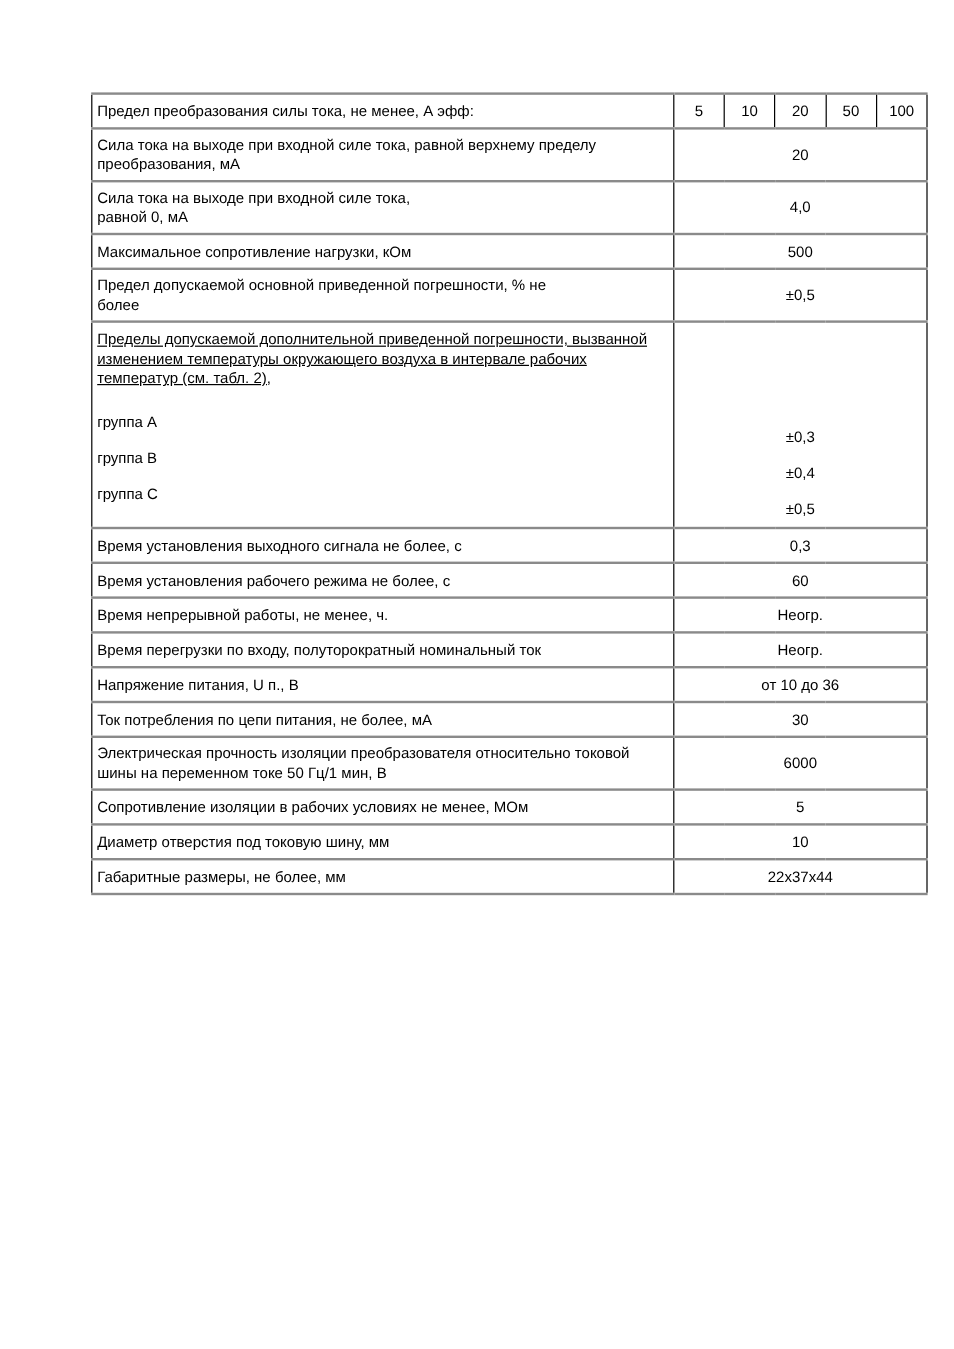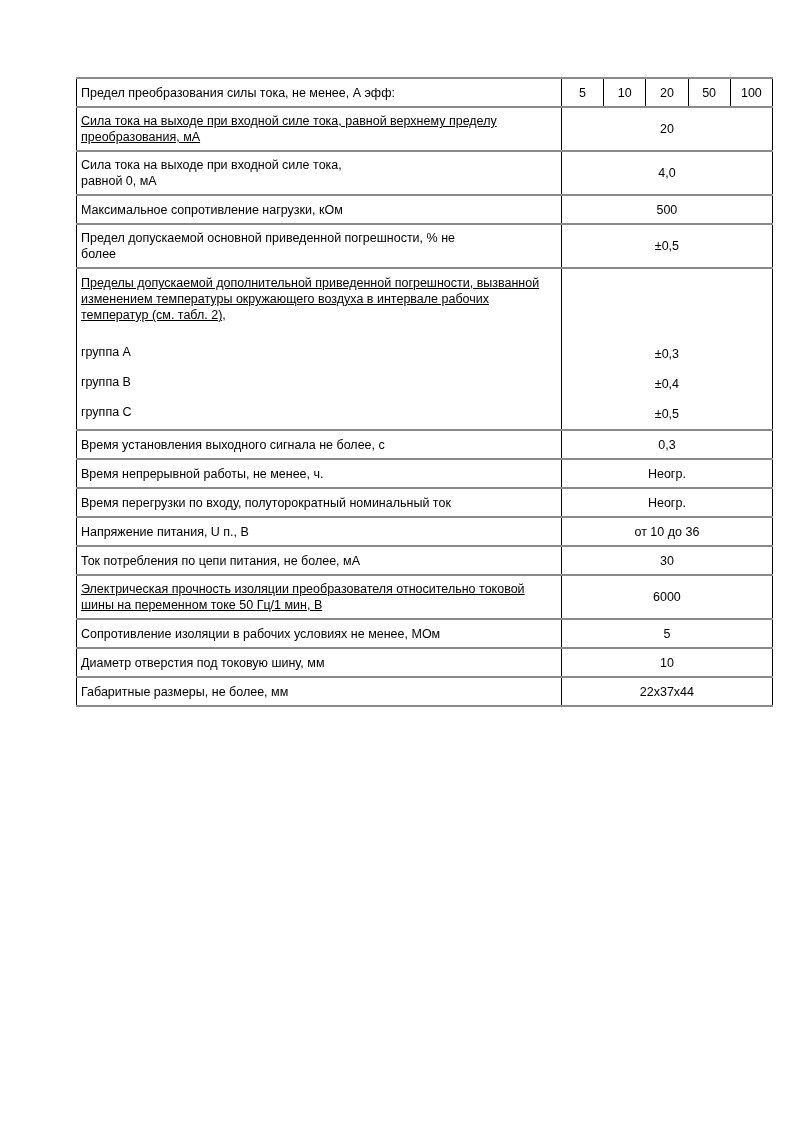--- a/index.html
+++ b/index.html
@@ -6,21 +6,21 @@
   body { width: 795px; height: 1124px; position: relative; overflow: hidden;
          font-family: "Liberation Sans", "DejaVu Sans", sans-serif; color: #000; }
   .spec-table { position: absolute; left: 76px; top: 77px; width: 697px;
                 border-collapse: collapse; table-layout: fixed; font-size: 12.5px; }
   .spec-table td { border-left: 1px solid #000; border-right: 1px solid #000;
                    border-top: 2px solid #8a8a8a; border-bottom: 2px solid #8a8a8a;
                    padding: 0 4px; vertical-align: middle; line-height: 16px; }
   .param { text-align: left; }
   .val { text-align: center; }
   .h29 { height: 27px; }
-  .h44 { height: 42px; text-decoration: underline; }
+  .h44 { height: 42px; }
   .temp-param { padding-top: 6px !important; padding-bottom: 0 !important; vertical-align: top !important; }
   .grp-line { height: 30px; line-height: 30px; text-align: left; padding-right: 2px; }
   .grp-val { height: 30px; line-height: 30px; text-align: center; }
   .temp-top { height: 62px; text-decoration: underline; }
   .col-param { width: 443px; }
   .col-sub { width: 38.6px; }
 </style>
 </head>
 <body>
 
@@ -58,30 +58,34 @@
     <td class="param h44"><span style="display:inline-block;max-width:380px;">Предел допускаемой основной приведенной погрешности, % не более</span></td>
     <td class="val" colspan="5">±0,5</td>
   </tr>
   <tr>
     <td class="param temp-param">
       <div class="temp-top">Пределы допускаемой дополнительной приведенной погрешности, вызванной изменением температуры окружающего воздуха в интервале рабочих температур (см. табл. 2),</div>
       <div class="grp-line">группа А</div>
       <div class="grp-line">группа В</div>
       <div class="grp-line">группа С</div>
     </td>
-    <td class="val" colspan="5" style="vertical-align:top;padding-top:8px;">
+    <td class="val" colspan="5" style="vertical-align:top;padding-top:18px;">
       <div class="temp-top"></div>
       <div class="grp-val">±0,3</div>
       <div class="grp-val">±0,4</div>
       <div class="grp-val">±0,5</div>
     </td>
   </tr>
   <tr>
     <td class="param h29">Время установления выходного сигнала не более, с</td>
     <td class="val" colspan="5">0,3</td>
+  </tr>
+  <tr>
+    <td class="param h29">Время установления рабочего режима не более, с</td>
+    <td class="val" colspan="5">60</td>
   </tr>
   <tr>
     <td class="param h29">Время непрерывной работы, не менее, ч.</td>
     <td class="val" colspan="5">Неогр.</td>
   </tr>
   <tr>
     <td class="param h29">Время перегрузки по входу, полуторократный номинальный ток</td>
     <td class="val" colspan="5">Неогр.</td>
   </tr>
   <tr>

